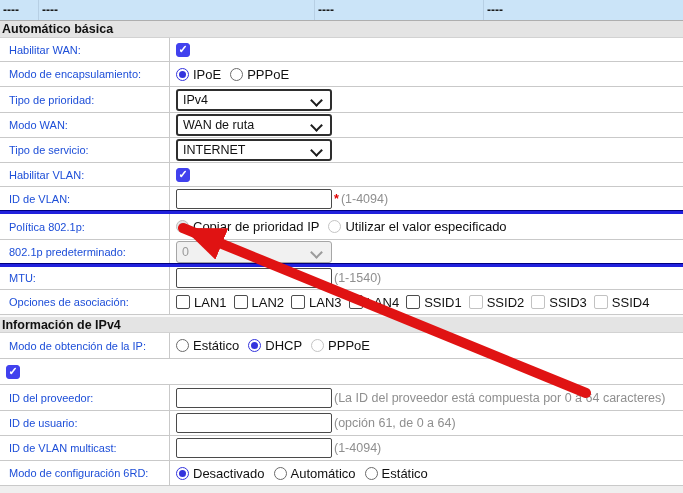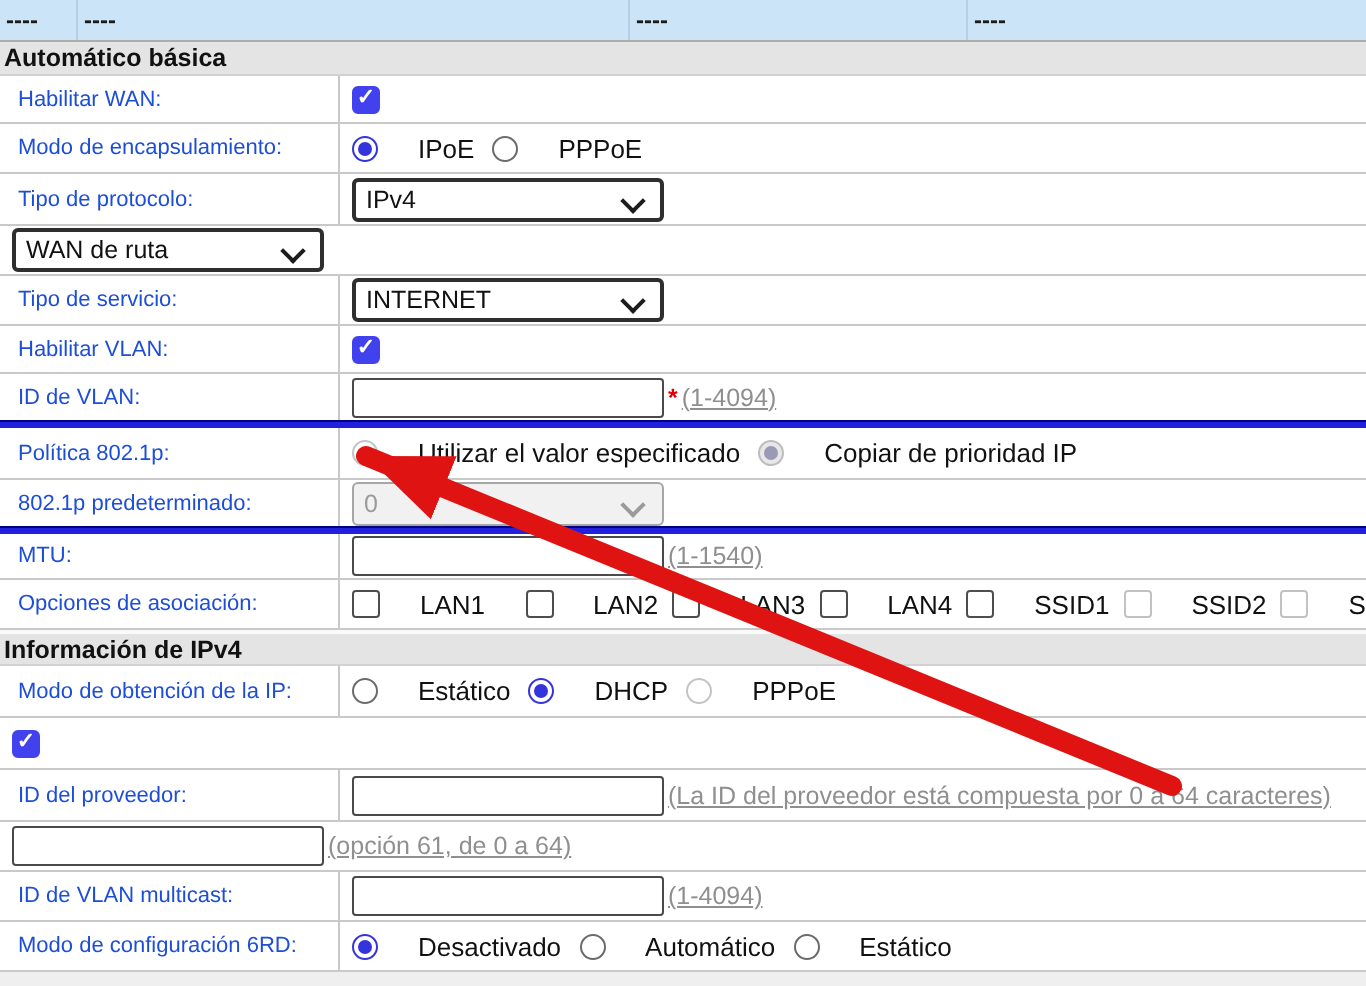--- a/index.html
+++ b/index.html
@@ -36,36 +36,36 @@
   .cb.dis{border-color:#c2c2c2;}
 
   
   .radio{width:13px;height:13px;box-sizing:border-box;border:1px solid #6b6b6b;border-radius:50%;background:#fff;
          display:inline-flex;align-items:center;justify-content:center;}
   .radio.sel{border-color:var(--radio-blue,#3434dd);}
   .radio.sel::after{content:"";width:7px;height:7px;border-radius:50%;background:var(--radio-blue,#3434dd);}
   .radio.dis{border-color:#c4c4c4;}
   .radio.dis-sel{border-color:#bdbdbd;background:#e7e7e7;}
   .radio.dis-sel::after{content:"";width:7px;height:7px;border-radius:50%;background:#9a9ab5;}
-  .opt{display:inline-flex;align-items:center;gap:20px;margin-right:9px;}
+  .opt{display:inline-flex;align-items:center;gap:4px;margin-right:9px;}
   .opt .t{font-size:13px;color:#111;}
 
   
   .txt{width:156px;height:20px;box-sizing:border-box;border:1px solid #4a4a4a;border-radius:2px;background:#fff;
        font-size:12px;padding:0 3px;outline:none;}
 
   
   .select{position:relative;width:156px;height:22px;box-sizing:border-box;border:2px solid #2e2e2e;border-radius:3px;
           background:#fff;display:flex;align-items:center;padding-left:5px;font-size:12.5px;color:#111;}
   .select .chev{position:absolute;right:9px;top:5px;width:7px;height:7px;border-right:2px solid #1c1c1c;
                 border-bottom:2px solid #1c1c1c;transform:rotate(45deg);}
   .select.dis{background:#f1f1f1;border:1px solid #a6a6a6;color:#9b9b9b;}
   .select.dis .chev{border-color:#9b9b9b;right:10px;top:6px;}
 
-  .hint{color:var(--hint-gray,#8f8f8f);font-size:12.5px;margin-left:2px;white-space:nowrap;text-decoration:underline;}
+  .hint{color:var(--hint-gray,#8f8f8f);font-size:12.5px;margin-left:2px;white-space:nowrap;}
   .req{color:var(--required-red,#e00000);font-size:12.5px;font-weight:700;margin-left:2px;}
 
   .bottom-strip{height:7px;background:#efefef;}
 
   .arrow-overlay{position:absolute;left:0;top:0;width:683px;height:493px;pointer-events:none;z-index:10;}
 </style>
 </head>
 <body>
 
 <div class="screen">
@@ -94,30 +94,31 @@
           <span class="t">IPoE</span>
         </span>
       <span class="opt">
           <span class="radio"></span>
           <span class="t">PPPoE</span>
         </span>
     </div>
   </div>
 
   <div class="row" style="height:26px">
-    <div class="lbl">Tipo de protocolo:</div>
+    <div class="lbl">Tipo de prioridad:</div>
     <div class="val">
       <div class="select">
         <span>IPv4</span>
         <span class="chev"></span>
       </div>
     </div>
   </div>
 
   <div class="row" style="height:25px">
+    <div class="lbl">Modo WAN:</div>
     <div class="val">
       <div class="select">
         <span>WAN de ruta</span>
         <span class="chev"></span>
       </div>
     </div>
   </div>
 
   <div class="row" style="height:25px">
     <div class="lbl">Tipo de servicio:</div>
@@ -144,26 +145,26 @@
         <span class="hint">(1-4094)</span>
     </div>
   </div>
 
   <div class="hl-bar"></div>
 
   <div class="row" style="height:26px">
     <div class="lbl">Política 802.1p:</div>
     <div class="val">
       <span class="opt">
+          <span class="radio dis-sel"></span>
+          <span class="t">Copiar de prioridad IP</span>
+        </span>
+      <span class="opt">
           <span class="radio dis"></span>
           <span class="t">Utilizar el valor especificado</span>
-        </span>
-      <span class="opt">
-          <span class="radio dis-sel"></span>
-          <span class="t">Copiar de prioridad IP</span>
         </span>
     </div>
   </div>
 
   <div class="row nb" style="height:23px">
     <div class="lbl">802.1p predeterminado:</div>
     <div class="val">
       <div class="select dis">
         <span>0</span>
         <span class="chev"></span>
@@ -177,21 +178,21 @@
     <div class="lbl">MTU:</div>
     <div class="val">
       <input class="txt" value="" style="">
       <span class="hint">(1-1540)</span>
     </div>
   </div>
 
   <div class="row" style="height:25px">
     <div class="lbl">Opciones de asociación:</div>
     <div class="val">
-      <span class="opt" style="margin-right:20px">
+      <span class="opt" style="margin-right:7px">
           <span class="cb"></span>
           <span class="t">LAN1</span>
         </span>
       <span class="opt" style="margin-right:7px">
           <span class="cb"></span>
           <span class="t">LAN2</span>
         </span>
       <span class="opt" style="margin-right:7px">
           <span class="cb"></span>
           <span class="t">LAN3</span>
@@ -247,20 +248,21 @@
 
   <div class="row" style="height:26px">
     <div class="lbl">ID del proveedor:</div>
     <div class="val">
       <input class="txt" value="" style="">
       <span class="hint">(La ID del proveedor está compuesta por 0 a 64 caracteres)</span>
     </div>
   </div>
 
   <div class="row" style="height:25px">
+    <div class="lbl">ID de usuario:</div>
     <div class="val">
       <input class="txt" value="" style="">
       <span class="hint">(opción 61, de 0 a 64)</span>
     </div>
   </div>
 
   <div class="row" style="height:25px">
     <div class="lbl">ID de VLAN multicast:</div>
     <div class="val">
       <input class="txt" value="" style="">

